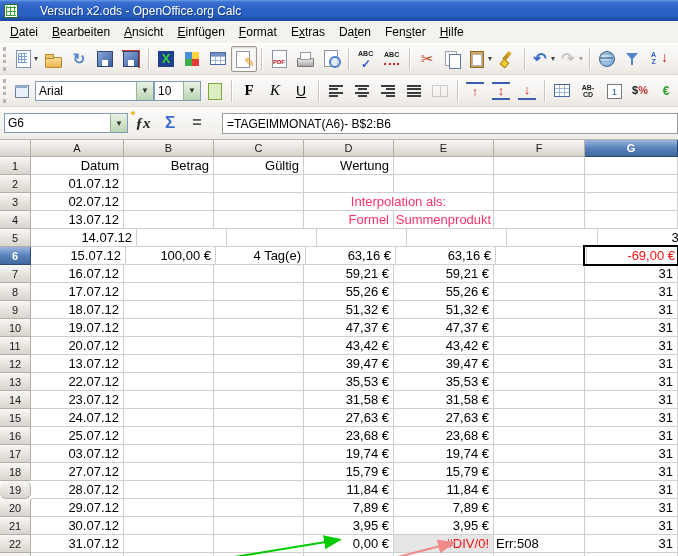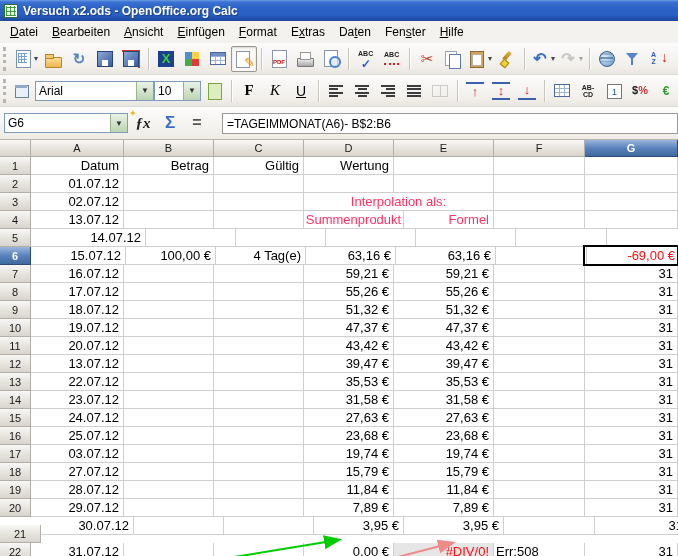--- a/index.html
+++ b/index.html
@@ -3,21 +3,21 @@
 <meta charset="utf-8">
 <style>
   * { margin:0; padding:0; box-sizing:border-box; }
   html,body { width:678px; height:556px; overflow:hidden; }
   body { font-family:"Liberation Sans","DejaVu Sans",sans-serif; background:#fff; position:relative; }
   #app { position:absolute; top:0; left:0; width:678px; height:556px; overflow:hidden; background:#f1efec; }
 
   
   .titlebar { height:21px; background:linear-gradient(180deg,#6a9be4 0%,#3b71d2 10%,#2a5fc3 45%,#2a5fc3 70%,#1b479f 100%);
     display:flex; align-items:center; padding-left:4px; }
-  .titlebar .txt { color:#fff; font-weight:bold; font-size:12px; text-shadow:1px 1px 1px #173e86; margin-left:5px; white-space:nowrap; }
+  .titlebar .txt { color:#fff; font-weight:normal; font-size:12px; text-shadow:1px 1px 1px #173e86; margin-left:22px; white-space:nowrap; }
   .appicon { width:14px; height:14px; background:#fff; border:1px solid #2b6e2b; position:relative; }
   .appicon::before { content:""; position:absolute; inset:1px;
     background:
       repeating-linear-gradient(0deg,#3aa13a 0 1px,transparent 1px 4px),
       repeating-linear-gradient(90deg,#3aa13a 0 1px,transparent 1px 4px); }
 
   
   .menubar { height:22px; background:#f4f2ef; display:flex; align-items:center; padding-left:3px; font-size:12px; }
   .menu-item { padding:3px 7px; color:#000; cursor:default; }
   .menu-item u { text-decoration:underline; }
@@ -385,28 +385,28 @@
         <div class="cell" style="width: 90px; height: 18px;"></div>
         <div class="cell center" style="width: 190px; height: 18px; color: rgb(255, 51, 102);">Interpolation als:</div>
         <div class="cell" style="width: 91px; height: 18px;"></div>
         <div class="cell" style="width: 93px; height: 18px;"></div>
       </div>
       <div class="grow">
         <div class="hcell" style="width: 31px; height: 18px;">4</div>
         <div class="cell" style="width: 93px; height: 18px;">13.07.12</div>
         <div class="cell" style="width: 90px; height: 18px;"></div>
         <div class="cell" style="width: 90px; height: 18px;"></div>
+        <div class="cell" style="width: 90px; height: 18px; color: rgb(255, 51, 102);">Formel</div>
         <div class="cell center" style="width: 100px; height: 18px; color: rgb(255, 51, 102);">Summenprodukt</div>
-        <div class="cell" style="width: 90px; height: 18px; color: rgb(255, 51, 102);">Formel</div>
         <div class="cell" style="width: 91px; height: 18px;"></div>
         <div class="cell" style="width: 93px; height: 18px;"></div>
       </div>
       <div class="grow">
         <div class="hcell" style="width: 31px; height: 18px;">5</div>
-        <div class="cell" style="width: 115px; height: 18px;">14.07.12</div>
+        <div class="cell" style="width: 106px; height: 18px;">14.07.12</div>
         <div class="cell" style="width: 90px; height: 18px;"></div>
         <div class="cell" style="width: 90px; height: 18px;"></div>
         <div class="cell" style="width: 90px; height: 18px;"></div>
         <div class="cell" style="width: 100px; height: 18px;"></div>
         <div class="cell" style="width: 91px; height: 18px;"></div>
         <div class="cell" style="width: 93px; height: 18px;">31</div>
       </div>
       <div class="grow">
         <div class="hcell sel" style="width: 31px; height: 18px;">6</div>
         <div class="cell" style="width: 95px; height: 18px;">15.07.12</div>
@@ -531,41 +531,41 @@
         <div class="hcell" style="width: 31px; height: 18px;">18</div>
         <div class="cell" style="width: 93px; height: 18px;">27.07.12</div>
         <div class="cell" style="width: 90px; height: 18px;"></div>
         <div class="cell" style="width: 90px; height: 18px;"></div>
         <div class="cell" style="width: 90px; height: 18px;">15,79 €</div>
         <div class="cell" style="width: 100px; height: 18px;">15,79 €</div>
         <div class="cell" style="width: 91px; height: 18px;"></div>
         <div class="cell" style="width: 93px; height: 18px;">31</div>
       </div>
       <div class="grow">
-        <div class="hcell" style="width: 31px; height: 18px;">19</div>
+        <div class="hcell" style="width: 31px; height: 18px; border-radius: 6px;">19</div>
         <div class="cell" style="width: 93px; height: 18px;">28.07.12</div>
         <div class="cell" style="width: 90px; height: 18px;"></div>
         <div class="cell" style="width: 90px; height: 18px;"></div>
         <div class="cell" style="width: 90px; height: 18px;">11,84 €</div>
         <div class="cell" style="width: 100px; height: 18px;">11,84 €</div>
         <div class="cell" style="width: 91px; height: 18px;"></div>
         <div class="cell" style="width: 93px; height: 18px;">31</div>
       </div>
       <div class="grow">
         <div class="hcell" style="width: 31px; height: 18px;">20</div>
         <div class="cell" style="width: 93px; height: 18px;">29.07.12</div>
         <div class="cell" style="width: 90px; height: 18px;"></div>
         <div class="cell" style="width: 90px; height: 18px;"></div>
         <div class="cell" style="width: 90px; height: 18px;">7,89 €</div>
         <div class="cell" style="width: 100px; height: 18px;">7,89 €</div>
         <div class="cell" style="width: 91px; height: 18px;"></div>
         <div class="cell" style="width: 93px; height: 18px;">31</div>
       </div>
       <div class="grow">
-        <div class="hcell" style="width: 41px; height: 18px; margin-top: 8px;">21</div>
+        <div class="hcell" style="width: 31px; height: 18px;">21</div>
         <div class="cell" style="width: 93px; height: 18px;">30.07.12</div>
         <div class="cell" style="width: 90px; height: 18px;"></div>
         <div class="cell" style="width: 90px; height: 18px;"></div>
         <div class="cell" style="width: 90px; height: 18px;">3,95 €</div>
         <div class="cell" style="width: 100px; height: 18px;">3,95 €</div>
         <div class="cell" style="width: 91px; height: 18px;"></div>
         <div class="cell" style="width: 93px; height: 18px;">31</div>
       </div>
       <div class="grow">
         <div class="hcell" style="width: 31px; height: 18px;">22</div>

